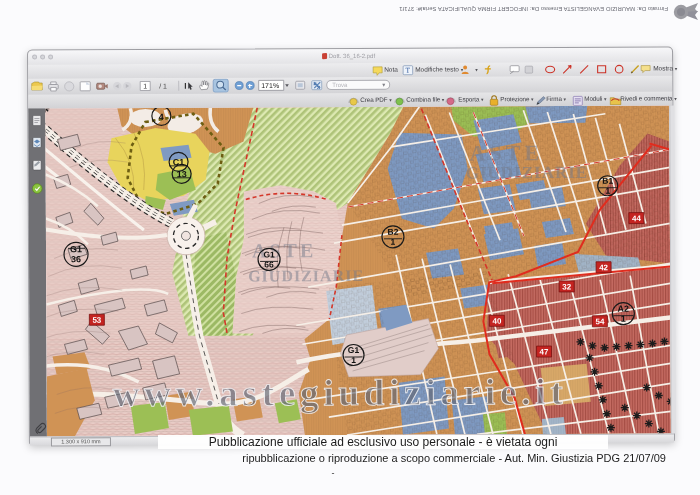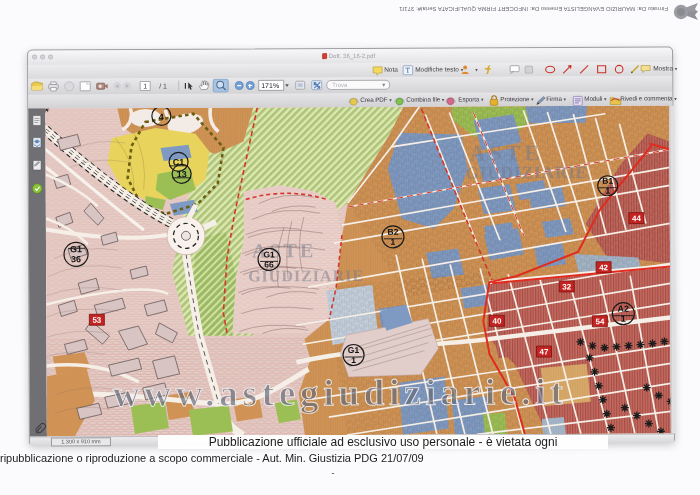--- a/index.html
+++ b/index.html
@@ -16,21 +16,21 @@
   #trow{left:0;top:44px;width:644px;height:14px;background:linear-gradient(#e6e6e8,#d2d2d5);border-bottom:1px solid #bbbbbf;}
   #sidebar{left:0;top:58px;width:17px;height:328px;background:#707074;}
   #mapbox{left:17px;top:58px;width:624px;height:328px;background:#f1d8d3;overflow:hidden;}
   #scrollst{left:641px;top:58px;width:5px;height:328px;background:#e0e0e3;border-left:1px solid #c8c8cc;box-sizing:border-box;}
   #statusb{left:0;top:386px;width:644px;height:8px;background:linear-gradient(#ececee,#d8d8db);border-top:1px solid #bfbfc3;}
   #sizebox{left:21px;top:386.5px;width:58px;height:7px;border:0.5px solid #9a9a9e;background:#e8e8ea;font-size:5.5px;color:#555;line-height:7px;text-align:center;}
   .ctx{font-size:6.5px;color:#45454a;white-space:nowrap;top:2.5px;}
   .ttx{font-size:6.3px;color:#3e3e44;letter-spacing:-0.1px;white-space:nowrap;top:3px;}
   .arr{font-size:5px;color:#55555a;}
   #band1{left:110px;top:435px;width:450px;height:14px;background:rgba(255,255,255,0.95);font-size:12px;color:#1c1c1c;text-align:center;line-height:14px;margin-left:48px;}
-  #line2{left:0px;top:451px;width:666px;height:14px;font-size:11px;color:#1c1c1c;text-align:left;line-height:14px;}
+  #line2{left:0px;top:451px;width:666px;height:14px;font-size:11px;color:#1c1c1c;text-align:right;line-height:14px;}
   #dash3{left:0px;top:468px;width:666px;font-size:9px;color:#333;text-align:center;}
 </style>
 </head>
 <body>
 <div id="stage">
   <div class="abs" id="sig">Firmato Da: MAURIZIO EVANGELISTA Emesso Da: INFOCERT FIRMA QUALIFICATA Serial#: 371f1</div>
   <svg class="abs" style="left:670px;top:0px" width="30" height="26" viewBox="0 0 30 26">
     <polygon points="12,9 28,3 25,9 28,12 13,13" fill="#9a9aa0"></polygon>
     <polygon points="12,14 28,20 25,15 28,11 13,12" fill="#90909a"></polygon>
     <circle cx="11" cy="12" r="7.2" fill="#9c9ca2"></circle>

